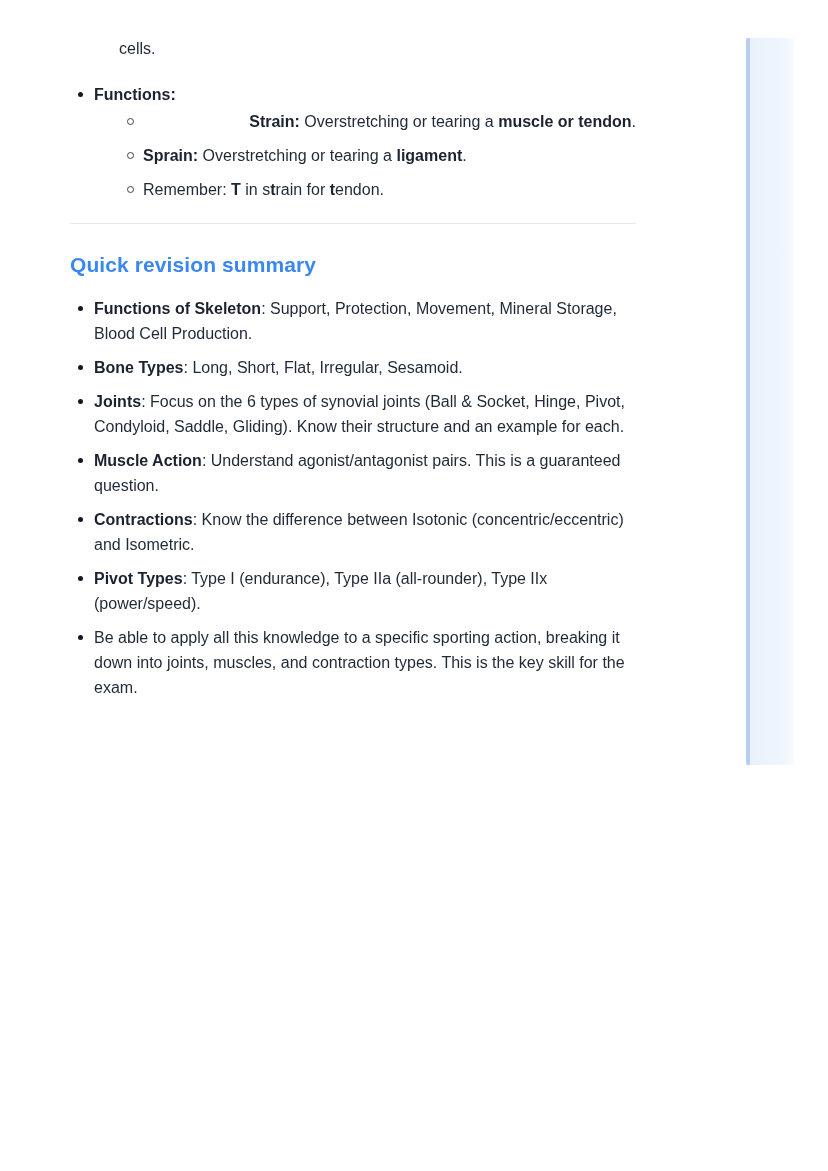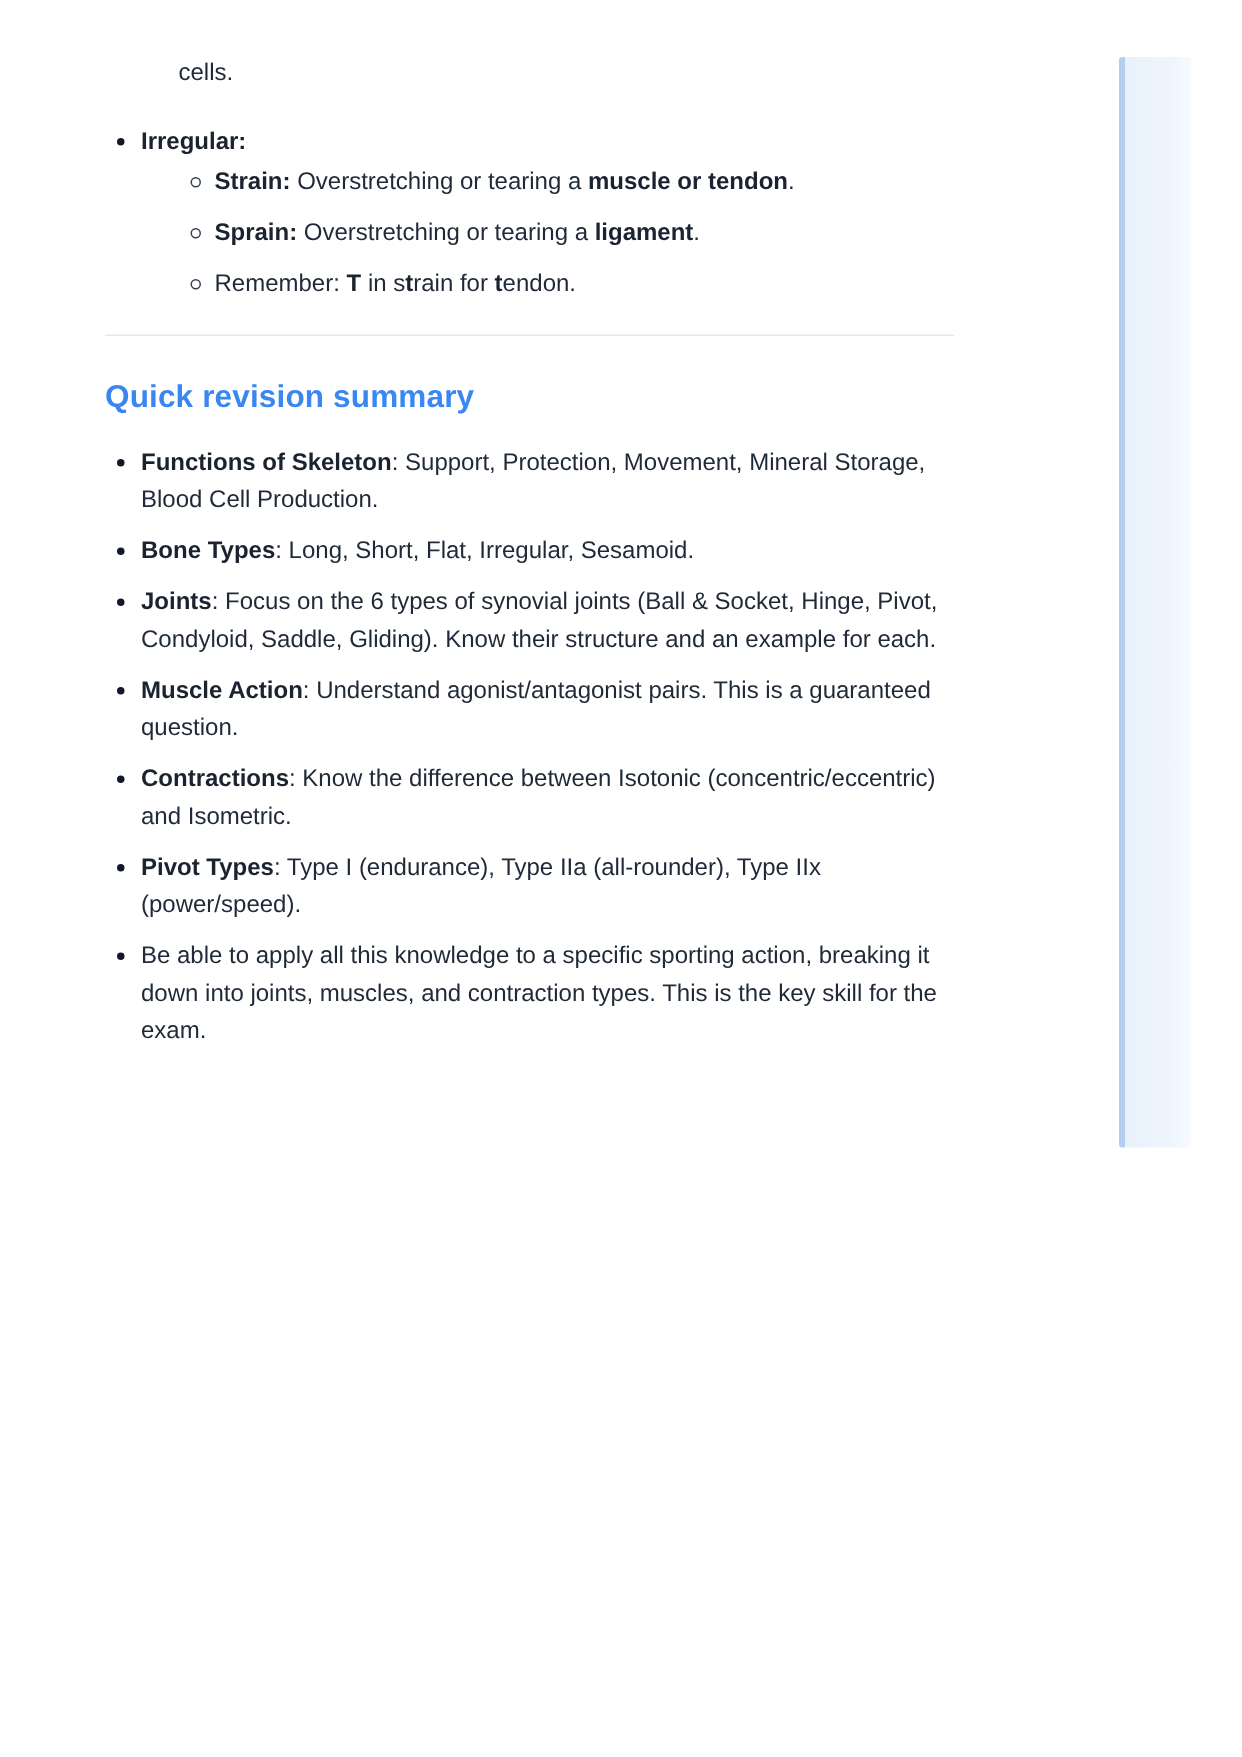--- a/index.html
+++ b/index.html
@@ -51,20 +51,21 @@
   ul.sub-list {
     list-style: none;
     margin: 2px 0 0 0;
     padding: 0;
   }
   ul.sub-list li.li-sub {
     margin-top: 0;
   }
   ul.sub-list li.li-sub:first-child {
     margin-top: 0;
+    text-align: right;
   }
   li.li-main > .marker-dot {
     position: absolute;
     left: 8px;
     top: 10px;
     width: 5px;
     height: 5px;
     border-radius: 50%;
     background: #111827;
   }
@@ -130,21 +131,21 @@
 </head>
 <body>
 
 <div class="page">
 
   <div class="content">
 
     <p class="continuation">cells.</p>
 
     <ul class="list">
-        <li class="li-main"><span class="marker-dot"></span><span class="li-text"><strong>Irregular:</strong></span><ul class="sub-list">
+        <li class="li-main"><span class="marker-dot"></span><span class="li-text"><strong>Functions:</strong></span><ul class="sub-list">
             <li class="li-sub"><span class="marker-circle"></span><span class="li-text"><strong>Strain:</strong><span> Overstretching or tearing a </span><strong>muscle or tendon</strong><span>.</span></span></li>
             <li class="li-sub"><span class="marker-circle"></span><span class="li-text"><strong>Sprain:</strong><span> Overstretching or tearing a </span><strong>ligament</strong><span>.</span></span></li>
             <li class="li-sub"><span class="marker-circle"></span><span class="li-text"><span>Remember: </span><strong>T</strong><span> in s</span><strong>t</strong><span>rain for </span><strong>t</strong><span>endon.</span></span></li>
           </ul></li>
       </ul>
 
     <hr class="divider">
 
     <h2 class="heading">Quick revision summary</h2>
 

